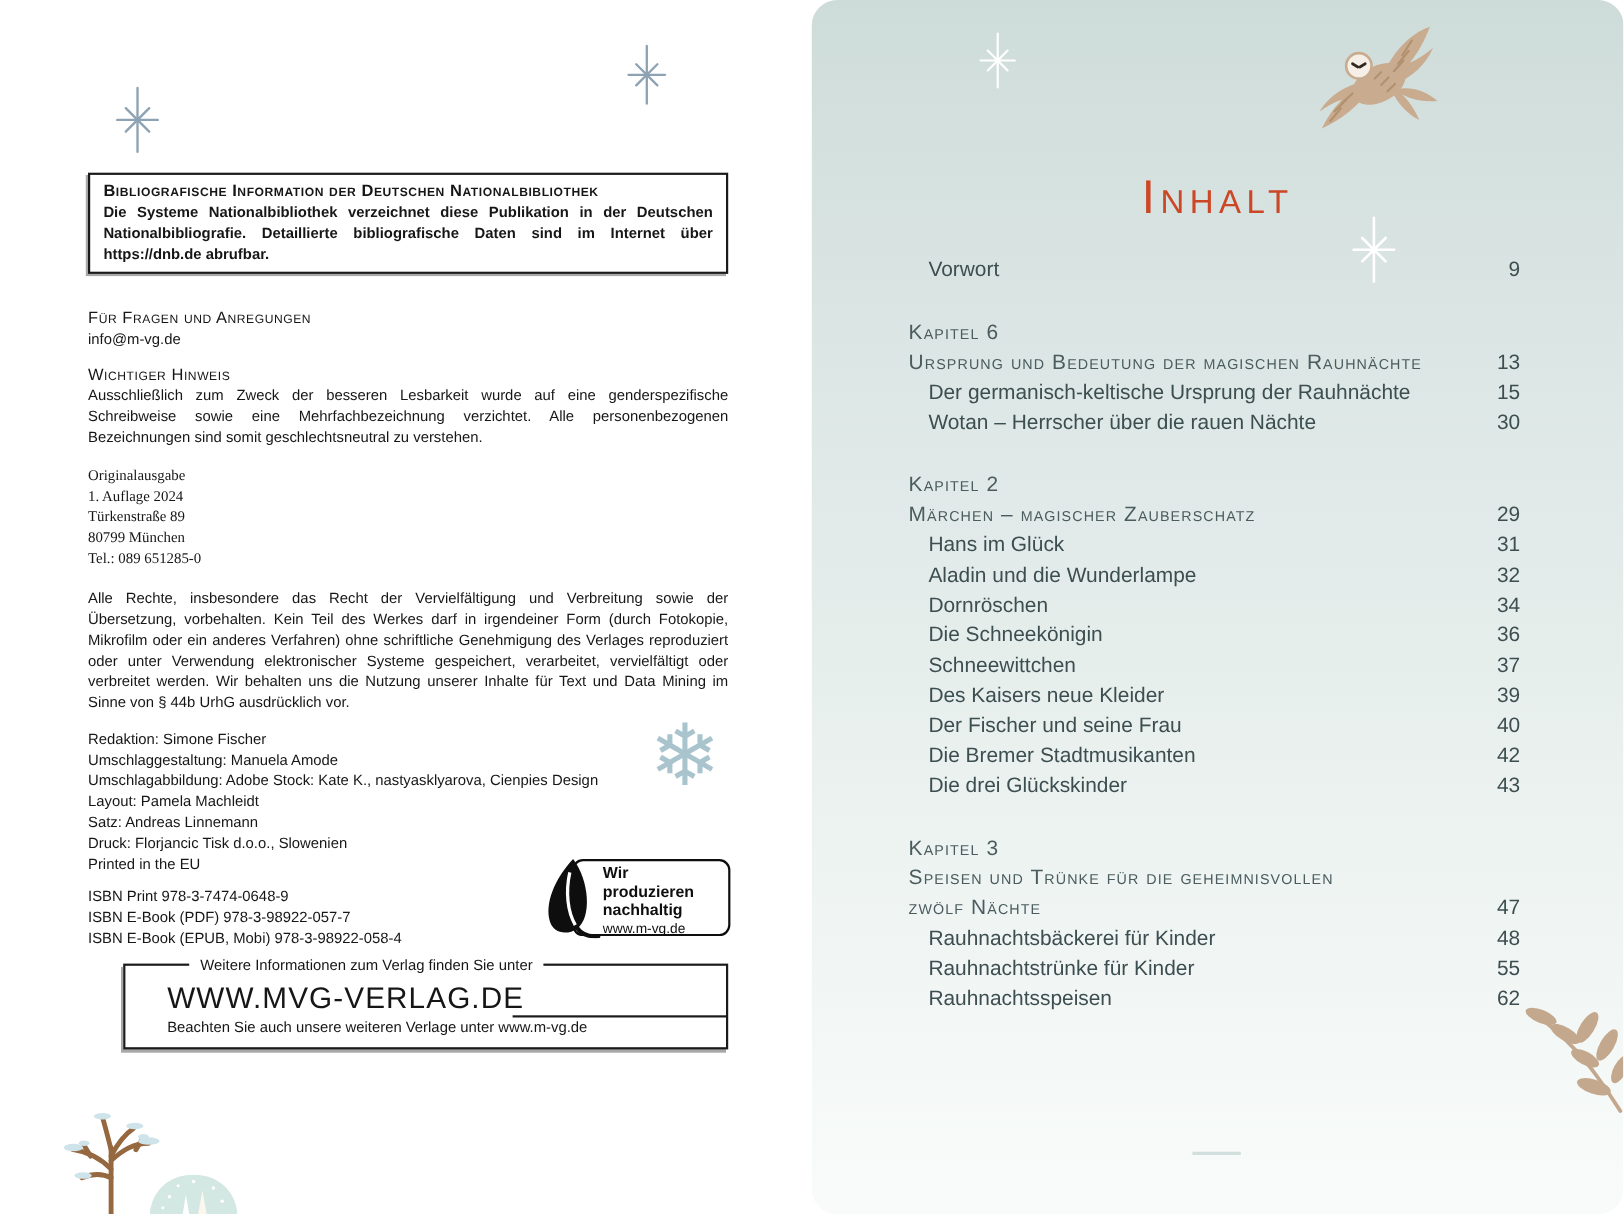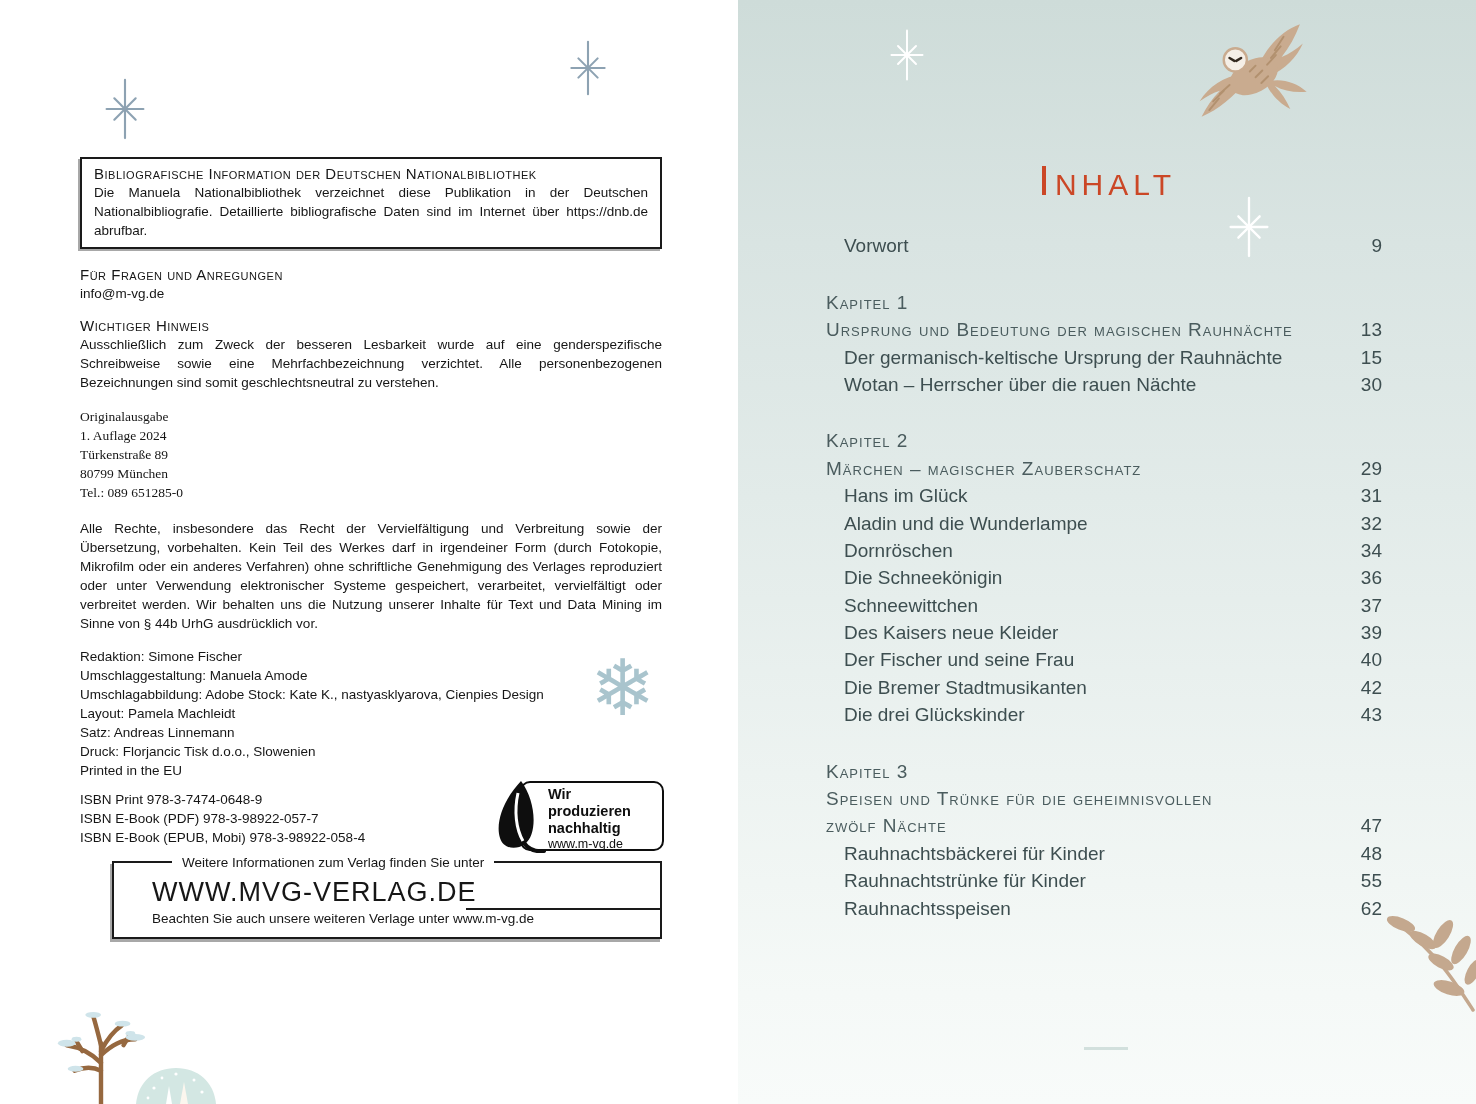--- a/index.html
+++ b/index.html
@@ -2,27 +2,27 @@
 <html><head>
 <meta charset="utf-8">
 <style>
   html,body{margin:0;padding:0;}
   .spread{position:relative;width:1476px;height:1104px;overflow:hidden;
           font-family:"Liberation Sans",sans-serif;background:#fff;}
   .page{position:absolute;top:0;height:1104px;overflow:hidden;}
   .page.left{left:0;width:738px;background:#ffffff;color:#161616;}
   .page.right{left:738px;width:738px;
     background:linear-gradient(180deg,#cedcd9 0%,#d9e4e2 22%,#e2ebe9 45%,#edf3f1 70%,#f5f9f7 90%,#f8fbfa 100%);
-    color:#3d4e50;}
+    color:#3d4e50;border-radius:23px;}
 
   
   .imprint{position:absolute;left:80px;top:157px;width:582px;font-size:13.5px;line-height:19px;}
   .sc{font-variant:small-caps;letter-spacing:.5px;font-size:15px;}
   .jpara{text-align:justify;}
-  .info-box{border:2px solid #1a1a1a;box-shadow:-2px 2px 0 #a8a8a8;padding:5px 12px 7px;margin-bottom:16px;}
+  .info-box{border:2px solid #1a1a1a;box-shadow:-2px 2px 0 #a8a8a8;padding:5px 12px 7px;margin-bottom:31px;font-weight:bold;}
   .blk-contact{margin-bottom:13px;}
   .blk-notice{margin-bottom:15px;}
   .blk-edition{margin-bottom:17px;font-family:Liberation Serif, serif;}
   .blk-rights{margin-bottom:14px;}
   .blk-credits{margin-bottom:10px;}
 
   .sparkle{position:absolute;}
   .sparkle svg{display:block;}
 
   .snowflake{position:absolute;left:590px;top:648px;font-size:78px;line-height:80px;
@@ -88,21 +88,21 @@
             <line x1="3" y1="32" x2="41" y2="32"></line>
           <line x1="11" y1="21" x2="33" y2="43"></line>
             <line x1="33" y1="21" x2="11" y2="43"></line>
         </g>
       </svg>
     </span>
 
     <div class="imprint">
       <div class="info-box">
         <div class="sc">Bibliografische Information der Deutschen Nationalbibliothek</div>
-        <div class="jpara">Die Manuela Nationalbibliothek verzeichnet diese Publikation in der Deutschen Nationalbibliografie. Detaillierte bibliografische Daten sind im Internet über https://dnb.de abrufbar.</div>
+        <div class="jpara">Die Systeme Nationalbibliothek verzeichnet diese Publikation in der Deutschen Nationalbibliografie. Detaillierte bibliografische Daten sind im Internet über https://dnb.de abrufbar.</div>
       </div>
 
       <div class="blk-contact">
         <div class="sc">Für Fragen und Anregungen</div>
         <div>
             <div class="line">info@m-vg.de</div>
           </div>
       </div>
 
       <div class="blk-notice">
@@ -249,21 +249,21 @@
     </span>
 
     <div class="rp-title">Inhalt</div>
 
     <div class="toc">
         <div class="toc-row">
           <span class="toc-label indent">Vorwort</span>
           <span class="toc-page">9</span>
         </div>
         <div class="toc-gap"></div>
-        <div class="toc-chapter-label">Kapitel 1</div>
+        <div class="toc-chapter-label">Kapitel 6</div>
         <div class="toc-row">
           <span class="toc-label chapter">Ursprung und Bedeutung der magischen Rauhnächte</span>
           <span class="toc-page">13</span>
         </div>
         <div class="toc-row">
           <span class="toc-label indent">Der germanisch-keltische Ursprung der Rauhnächte</span>
           <span class="toc-page">15</span>
         </div>
         <div class="toc-row">
           <span class="toc-label indent">Wotan – Herrscher über die rauen Nächte</span>

